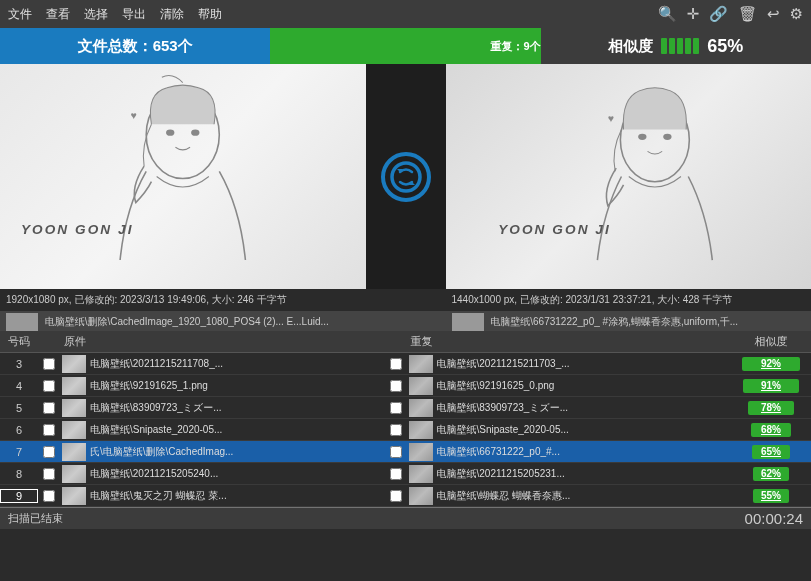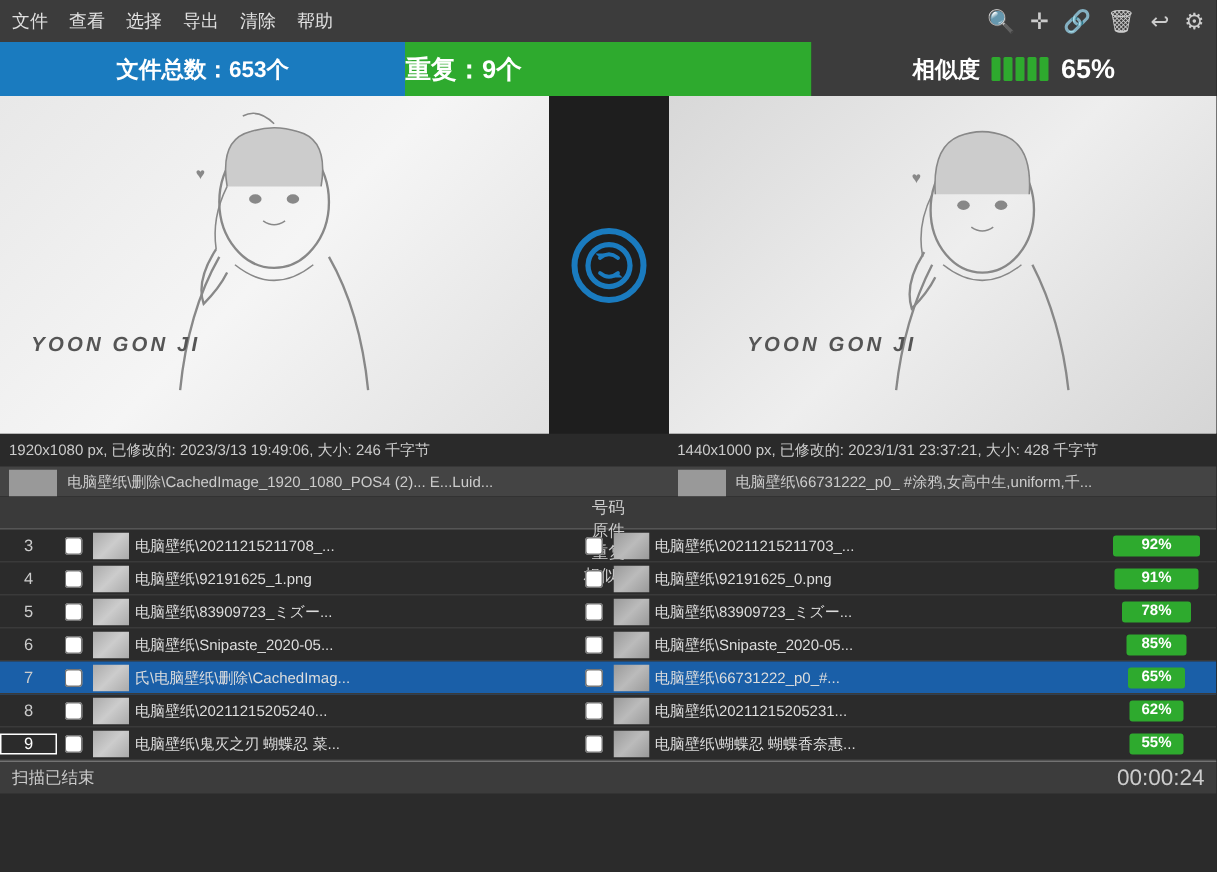--- a/index.html
+++ b/index.html
@@ -54,23 +54,23 @@
       justify-content: center;
       flex: 1;
       font-size: 15px;
       font-weight: bold;
       color: #fff;
     }
     .stat-dup {
       background: #2eaa2e;
       display: flex;
       align-items: center;
-      justify-content: flex-start;
-      flex: 1;
-      font-size: 17px;
+      justify-content: flex-end;
+      flex: 1;
+      font-size: 11px;
       font-weight: bold;
       color: #fff;
     }
     .stat-sim {
       background: #3c3c3c;
       display: flex;
       align-items: center;
       justify-content: center;
       flex: 1;
       font-size: 15px;
@@ -206,21 +206,20 @@
       flex: 1;
       overflow: hidden;
       background: #2b2b2b;
     }
     .table-header {
       display: flex;
       background: #3a3a3a;
       height: 22px;
       align-items: center;
       border-bottom: 1px solid #555;
-      flex-direction: column;
     }
     .col-num { width: 38px; text-align: center; flex-shrink: 0; color: #ccc; font-size: 11px; }
     .col-orig { flex: 1; color: #ccc; font-size: 11px; padding: 0 4px; }
     .col-dup { flex: 1; color: #ccc; font-size: 11px; padding: 0 4px; }
     .col-sim { width: 80px; text-align: center; flex-shrink: 0; color: #ccc; font-size: 11px; }
     .col-cb { width: 22px; flex-shrink: 0; }
 
     .table-row {
       display: flex;
       height: 22px;
@@ -249,20 +248,21 @@
       overflow: hidden;
       text-overflow: ellipsis;
       padding: 0 2px;
     }
     .row-sim-cell {
       width: 80px;
       flex-shrink: 0;
       display: flex;
       justify-content: center;
       gap: 4px;
+      text-decoration: underline;
     }
     .sim-progress {
       height: 14px;
       background: #2eaa2e;
       border-radius: 2px;
       display: flex;
       align-items: center;
       padding: 0 3px;
       font-size: 10px;
       color: #fff;
@@ -403,21 +403,21 @@
 </div>
 
 <div class="path-bar">
   <div class="path-left">
     <div class="path-thumb" style="display:inline-flex;width:32px;height:18px;margin-right:4px;background:#999;vertical-align:middle;"></div>
     <span>电脑壁纸\删除\CachedImage_1920_1080_POS4 (2)... E...Luid...</span>
   </div>
   <div class="path-center" style="width:80px;flex-shrink:0;"></div>
   <div class="path-right">
     <div class="path-thumb" style="display:inline-flex;width:32px;height:18px;margin-right:4px;background:#999;vertical-align:middle;"></div>
-    <span>电脑壁纸\66731222_p0_  #涂鸦,女高中生,uniform,千...</span>
+    <span>电脑壁纸\66731222_p0_  #涂鸦,蝴蝶香奈惠,uniform,千...</span>
   </div>
 </div>
 
 <div class="table-container">
   <div class="table-header">
     <div class="col-num">号码</div>
     <div class="col-cb"></div>
     <div class="col-orig">原件</div>
     <div class="col-cb"></div>
     <div class="col-dup">重复</div>
@@ -495,21 +495,21 @@
         </div>
       <div class="row-path">电脑壁纸\Snipaste_2020-05...</div>
       <div class="row-cb">
           <input type="checkbox" style="width: 12px; height: 12px;">
         </div>
       <div class="row-thumb">
           <div class="thumb-img" style="background:linear-gradient(135deg,#999,#bbb,#999);"></div>
         </div>
       <div class="row-path">电脑壁纸\Snipaste_2020-05...</div>
       <div class="row-sim-cell">
-        <div class="sim-progress" style="width:50%;">85%</div>
+        <div class="sim-progress" style="width:50%;">68%</div>
       </div>
     </div>
       <div class="table-row selected">
       <div class="row-num">7</div>
       <div class="row-cb">
           <input type="checkbox" style="width: 12px; height: 12px;">
         </div>
       <div class="row-thumb">
           <div class="thumb-img"></div>
         </div>

